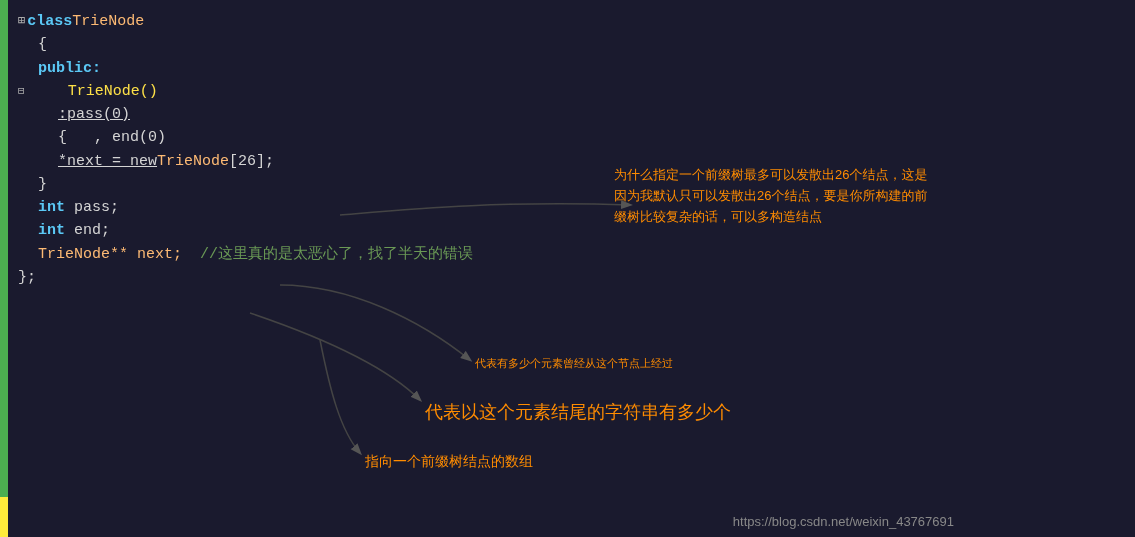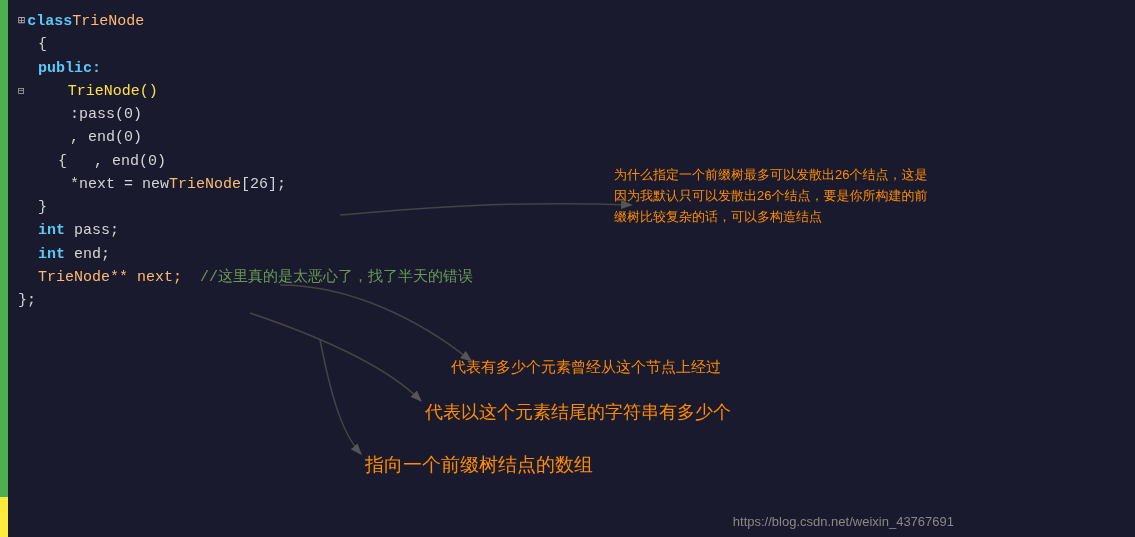--- a/index.html
+++ b/index.html
@@ -51,21 +51,21 @@
       margin-right: 2px;
       cursor: pointer;
     }
     .kw-blue { color: #5bc8f5; font-weight: bold; }
     .kw-yellow { color: #fde047; }
     .kw-white { color: #d4d4d4; }
     .kw-green { color: #6a9955; }
     .kw-cyan { color: #fdba74; }
     .indent1 { margin-left: 20px; }
     .indent2 { margin-left: 40px; }
-    .indent3 { margin-left: 52px; }
+    .indent3 { margin-left: 40px; text-decoration: underline; }
     .sub-icon {
       color: #aaa;
       font-size: 11px;
       margin-right: 3px;
     }
     
     .annotation-area {
       position: absolute;
       top: 0;
       left: 0;
@@ -136,23 +136,20 @@
 
     <div class="code-line">
       <span class="sub-icon">⊟</span>
       <span class="indent2 kw-yellow">TrieNode()</span>
     </div>
 
     <div class="code-line">
       <span class="indent3 kw-white">:pass(0)</span>
     </div>
 
-    <div class="code-line">
-      <span class="indent3 kw-white">, end(0)</span>
-    </div>
 
     <div class="code-line">
       <span class="indent2 kw-white">{&nbsp;&nbsp;&nbsp;, end(0)</span>
     </div>
 
     <div class="code-line">
       <span class="indent3 kw-white">*next = new </span>
       <span class="kw-cyan">TrieNode</span>
       <span class="kw-white">[26];</span>
     </div>
@@ -179,25 +176,25 @@
 
     <div class="code-line">
       <span class="kw-white">};</span>
     </div>
   </div>
 
   <div class="annotation-area">
 
     <div class="annotation-box annotation-top">为什么指定一个前缀树最多可以发散出26个结点，这是因为我默认只可以发散出26个结点，要是你所构建的前缀树比较复杂的话，可以多构造结点</div>
 
-    <div class="annotation-box" style="top:355px; left:451px; font-family:'Microsoft YaHei',SimHei,sans-serif; font-size:15px;">代表有多少个元素曾经从这个节点上经过</div>
+    <div class="annotation-box" style="top:355px; left:475px; font-family:'Microsoft YaHei',SimHei,sans-serif; font-size:11px;">代表有多少个元素曾经从这个节点上经过</div>
 
     <div class="annotation-box" style="top:398px; left:425px; font-family:'Microsoft YaHei',SimHei,sans-serif; font-size:18px;">代表以这个元素结尾的字符串有多少个</div>
 
-    <div class="annotation-box" style="top:450px; left:365px; font-family:'Microsoft YaHei',SimHei,sans-serif; font-size:19px;">指向一个前缀树结点的数组</div>
+    <div class="annotation-box" style="top:450px; left:365px; font-family:'Microsoft YaHei',SimHei,sans-serif; font-size:14px;">指向一个前缀树结点的数组</div>
 
     <div class="watermark">https://blog.csdn.net/weixin_43767691</div>
 
     <svg class="arrows-svg" xmlns="http://www.w3.org/2000/svg">
 
       <path d="M 340 215 C 400 210, 500 200, 630 205" stroke="#444" stroke-width="1.5" fill="none" marker-end="url(#arrow)"></path>
 
       <path d="M 280 285 C 350 285, 420 320, 470 360" stroke="#444" stroke-width="1.5" fill="none" marker-end="url(#arrow)"></path>
 
       <path d="M 250 313 C 330 340, 390 370, 420 400" stroke="#444" stroke-width="1.5" fill="none" marker-end="url(#arrow)"></path>

